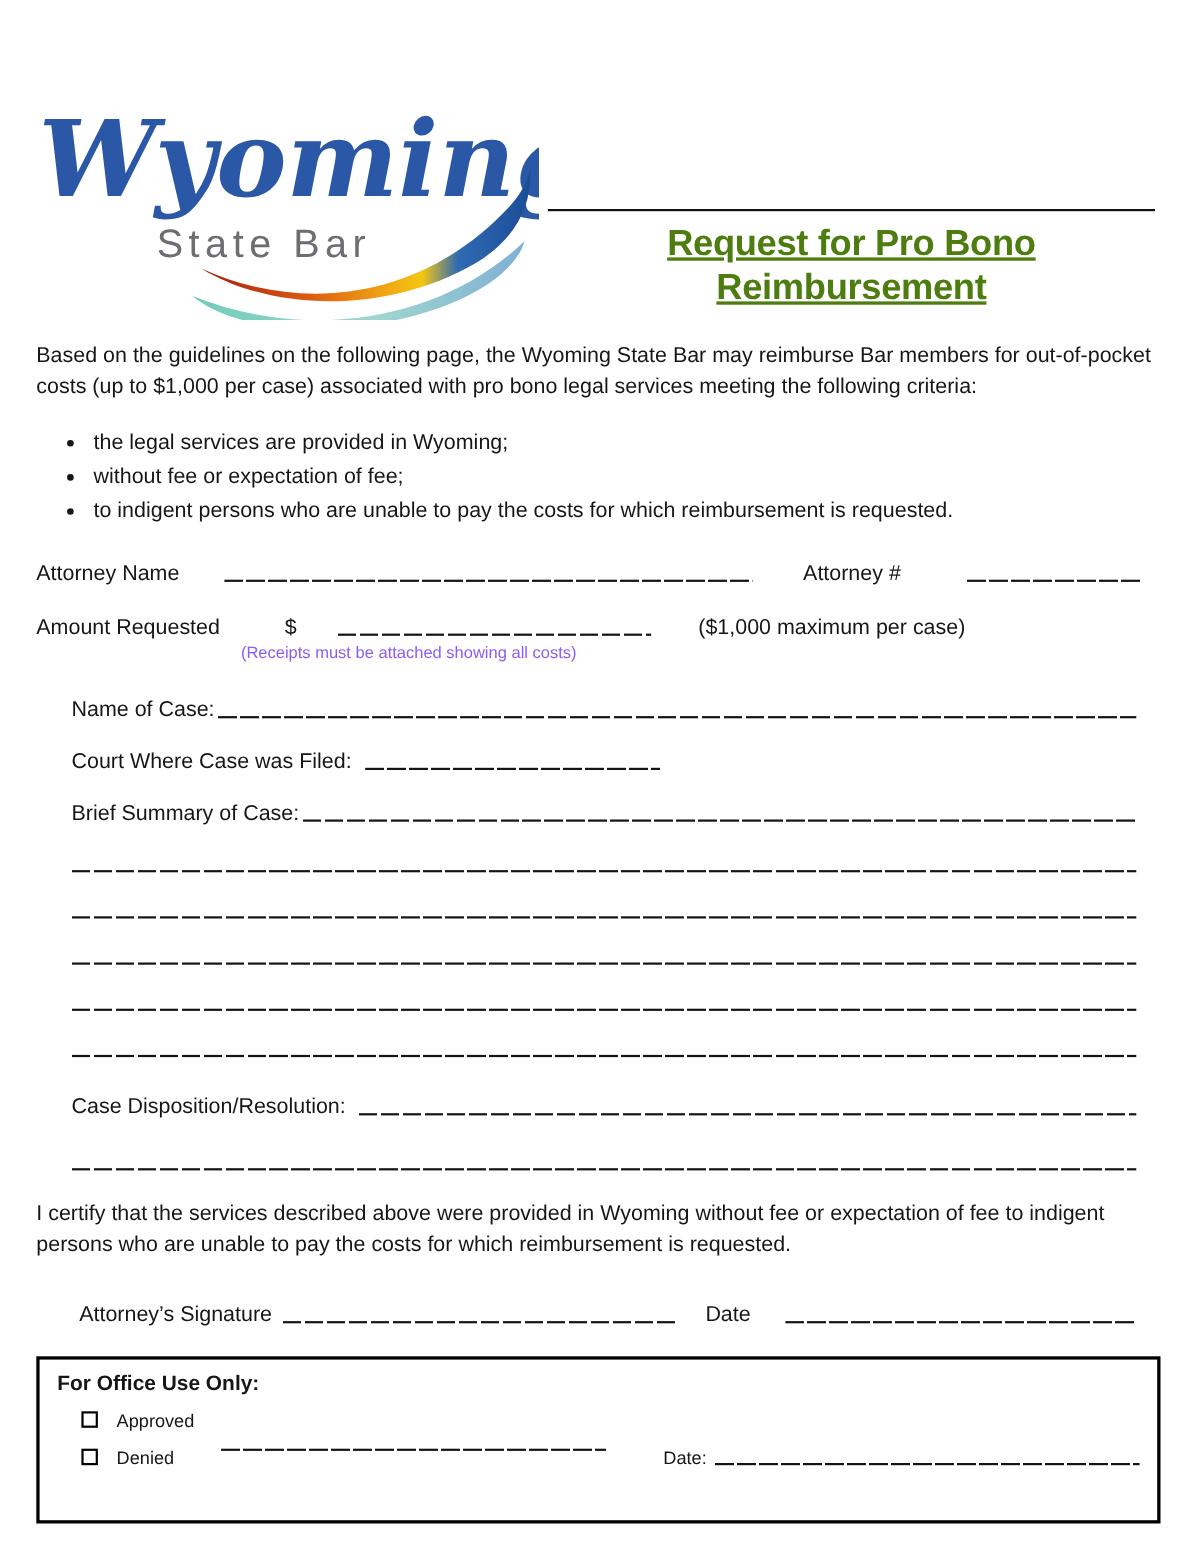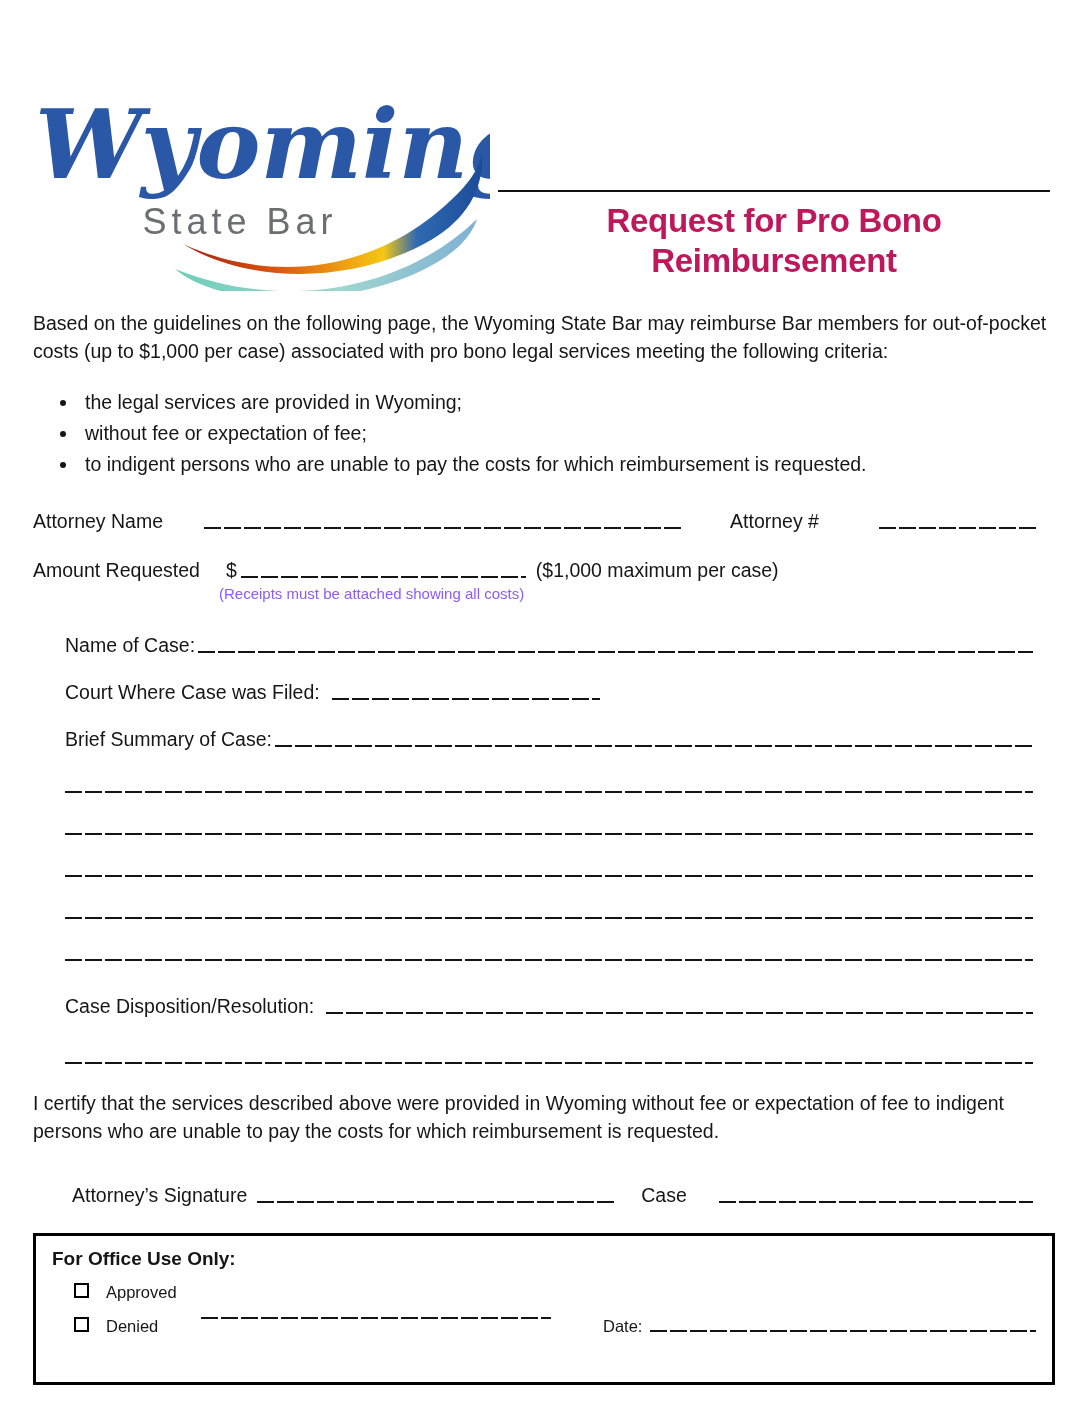--- a/index.html
+++ b/index.html
@@ -13,39 +13,39 @@
   }
   .page { width:1088px; height:1408px; padding:0 33px; }
 
   
   .header { position:relative; height:302px; }
   .logo { position:absolute; left:2px; top:36px; width:455px; height:255px; }
   .title-block { position:absolute; left:465px; right:5px; top:190px; }
   .title-rule { border-top:2.5px solid #111; margin-bottom:9px; }
   .doc-title {
     font-size:33px; font-weight:bold; text-align:center;
-    line-height:1.2; letter-spacing:-0.3px; color:#be185d;
+    line-height:1.2; letter-spacing:-0.3px; color:#4d7c0f;text-decoration:underline;
   }
 
   
   .intro { font-size:19.5px; line-height:1.42; margin-top:8px; }
   ul.criteria { margin:26px 0 0; padding-left:46px; font-size:19.5px; }
   ul.criteria li { margin-bottom:8px; padding-left:6px; }
 
   
   .ln {
     height:2px;
     background:repeating-linear-gradient(90deg, #141414 0 17px, transparent 17px 20px);
     margin-bottom:4px;
   }
   .grow { flex:1; }
 
   .frow { display:flex; align-items:flex-end; font-size:19.5px; }
   .r-attorney { margin-top:34px;gap:32px; }
-  .r-amount   { margin-top:26px; }
+  .r-amount   { margin-top:26px;gap:33px; }
   .note { font-size:15px; margin:3px 0 0 186px; color:#8b5cf6; }
 
   .sec-heading { margin-top:36px; font-size:19.5px; font-weight:bold; }
 
   .indent { margin-left:32px; margin-right:22px; }
   .r-name  { margin-top:32px; }
   .r-court { margin-top:24px;text-align:right; }
   .r-brief { margin-top:24px; }
   .blank-line { margin:40px 22px 0 32px; }
   .r-dispo { margin-top:34px; }
@@ -159,21 +159,21 @@
     <div class="ln grow" style="margin-left:12px;"></div>
   </div>
 
   <div class="ln blank-line after-dispo"></div>
 
   <p class="cert">I certify that the services described above were provided in Wyoming without fee or expectation of fee to indigent persons who are unable to pay the costs for which reimbursement is requested.</p>
 
   <div class="frow indent r-sign">
     <span>Attorney’s Signature</span>
     <div class="ln" style="width:360px; margin-left:10px;"></div>
-    <span style="margin-left:24px;">Case</span>
+    <span style="margin-left:24px;">Date</span>
     <div class="ln grow" style="margin-left:32px;"></div>
   </div>
 
   <div class="office-box">
     <div class="office-heading">For Office Use Only:</div>
 
     <div class="o-row o-row1">
       <div class="o-left">
         <span class="chk"></span>
         <span class="chk-label">Approved</span>

